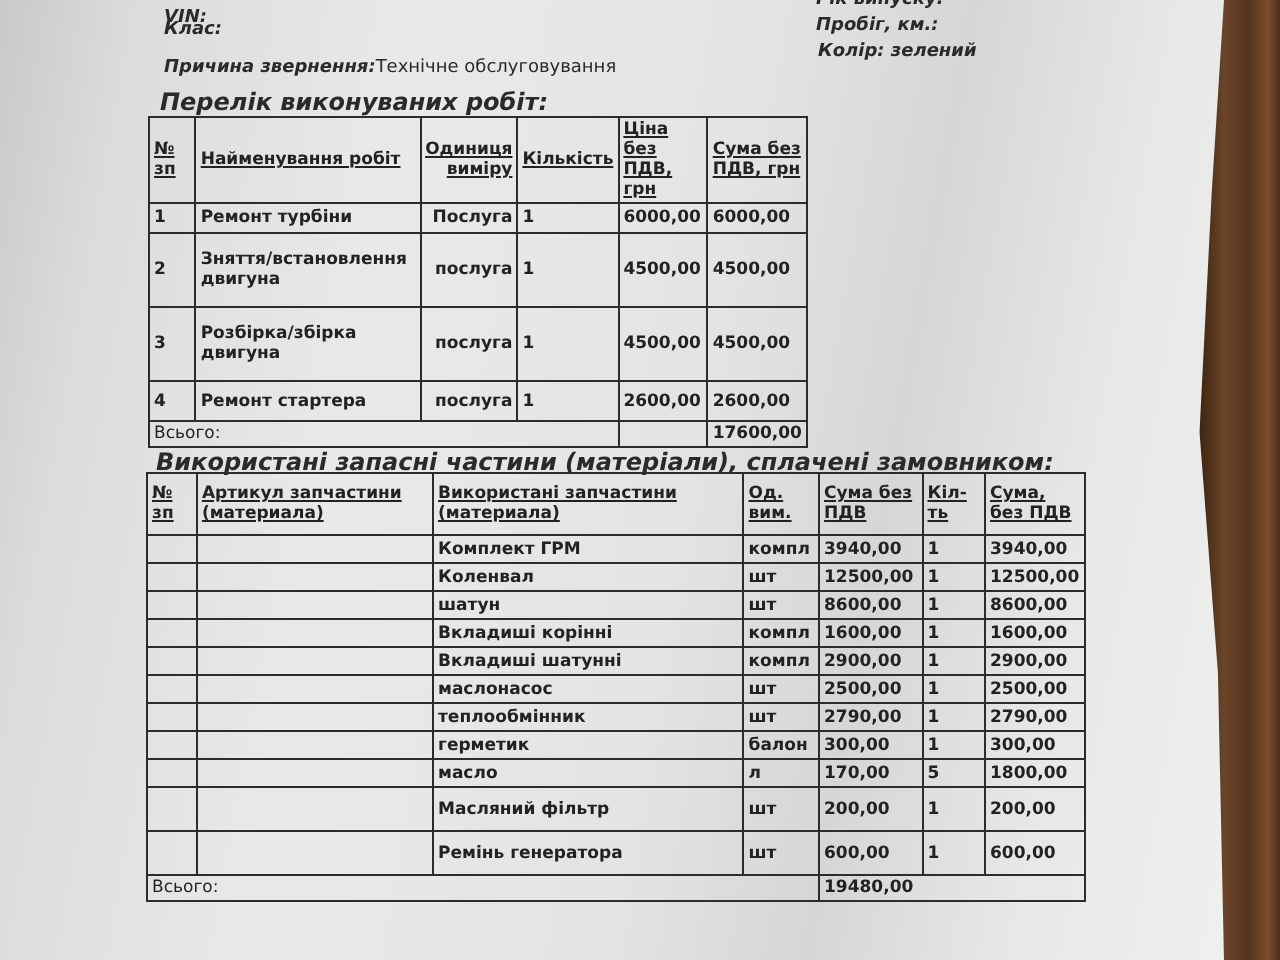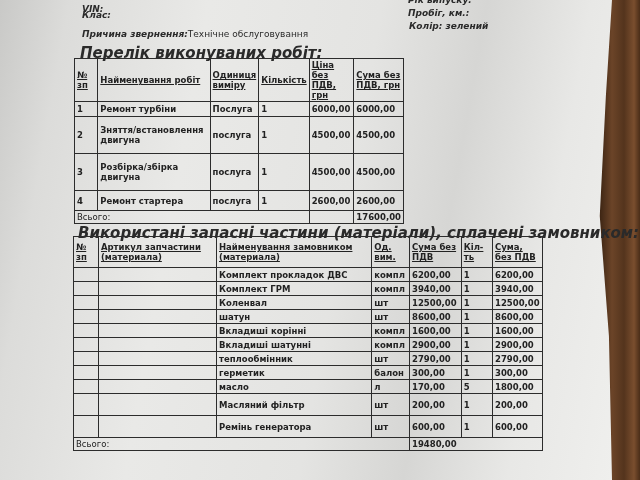--- a/index.html
+++ b/index.html
@@ -5,25 +5,25 @@
   html,body{margin:0;padding:0;}
   body{width:640px;height:480px;overflow:hidden;position:relative;
        background:#5a3a24;font-family:"DejaVu Sans",sans-serif;color:#1e1e1e;}
   .wood{position:absolute;left:600px;top:0;width:40px;height:480px;
         background:linear-gradient(90deg,#3e2614 0%,#6b4428 30%,#54341d 60%,#7a4e2e 85%,#4a2d18 100%);}
   .paper{position:absolute;left:0;top:0;width:612px;height:480px;
          background:linear-gradient(100deg,#c9c9c7 0%,#dcdcda 10%,#e9e9e7 30%,#e4e4e2 55%,#d6d6d4 70%,#e8e8e6 85%,#efefed 100%);
          clip-path:polygon(0 0,100% 0,99% 20%,98% 45%,99.5% 70%,100% 100%,0 100%);}
   .hdr{position:absolute;font-size:9px;font-style:italic;font-weight:bold;color:#2a2a2a;}
   .hdr .v{font-style:normal;font-weight:normal;}
-  .sec{position:absolute;font-size:15px;font-style:italic;font-weight:bold;color:#2a2a2a;}
+  .sec{position:absolute;font-size:12px;font-style:italic;font-weight:bold;color:#2a2a2a;}
   table{position:absolute;border-collapse:collapse;font-size:8.5px;font-weight:bold;color:#222;}
   td,th{border:1.3px solid #2c2c2c;padding:1px 2px;vertical-align:middle;text-align:left;line-height:10px;}
   th{font-weight:bold;text-decoration:underline;}
-  .ctr{text-align:left;}
+  .ctr{text-align:right;}
   .total td{border:1.3px solid #2c2c2c;}
 </style>
 </head>
 <body>
 
 <div class="wood"></div>
 <div class="paper"></div>
 
 <div class="hdr" style="left:82px;top:4px;"><span>VIN:</span></div>
 <div class="hdr" style="left:82px;top:10px;font-style:italic;"><span>Клас:</span></div>
@@ -102,38 +102,29 @@
       <col style="width:164px">
       <col style="width:38px">
       <col style="width:52px">
       <col style="width:32px">
       <col style="width:50px">
     </colgroup>
   <tbody>
       <tr style="height:31px">
     <th>№ зп</th>
     <th>Артикул запчастини (материала)</th>
-    <th>Найменування замовником (материала)</th>
+    <th>Використані запчастини (материала)</th>
     <th>Од. вим.</th>
     <th>Сума без ПДВ</th>
     <th>Кіл-ть</th>
     <th>Сума, без ПДВ</th>
   </tr>
   <tr style="height:14px">
         <td></td>
         <td></td>
-        <td>Комплект прокладок ДВС</td>
-        <td>компл</td>
-        <td>6200,00</td>
-        <td>1</td>
-        <td>6200,00</td>
-      </tr>
-  <tr style="height:14px">
-        <td></td>
-        <td></td>
         <td>Комплект ГРМ</td>
         <td>компл</td>
         <td>3940,00</td>
         <td>1</td>
         <td>3940,00</td>
       </tr>
   <tr style="height:14px">
         <td></td>
         <td></td>
         <td>Коленвал</td>
@@ -161,20 +152,29 @@
         <td>1600,00</td>
       </tr>
   <tr style="height:14px">
         <td></td>
         <td></td>
         <td>Вкладиші шатунні</td>
         <td>компл</td>
         <td>2900,00</td>
         <td>1</td>
         <td>2900,00</td>
+      </tr>
+  <tr style="height:14px">
+        <td></td>
+        <td></td>
+        <td>маслонасос</td>
+        <td>шт</td>
+        <td>2500,00</td>
+        <td>1</td>
+        <td>2500,00</td>
       </tr>
   <tr style="height:14px">
         <td></td>
         <td></td>
         <td>теплообмінник</td>
         <td>шт</td>
         <td>2790,00</td>
         <td>1</td>
         <td>2790,00</td>
       </tr>

